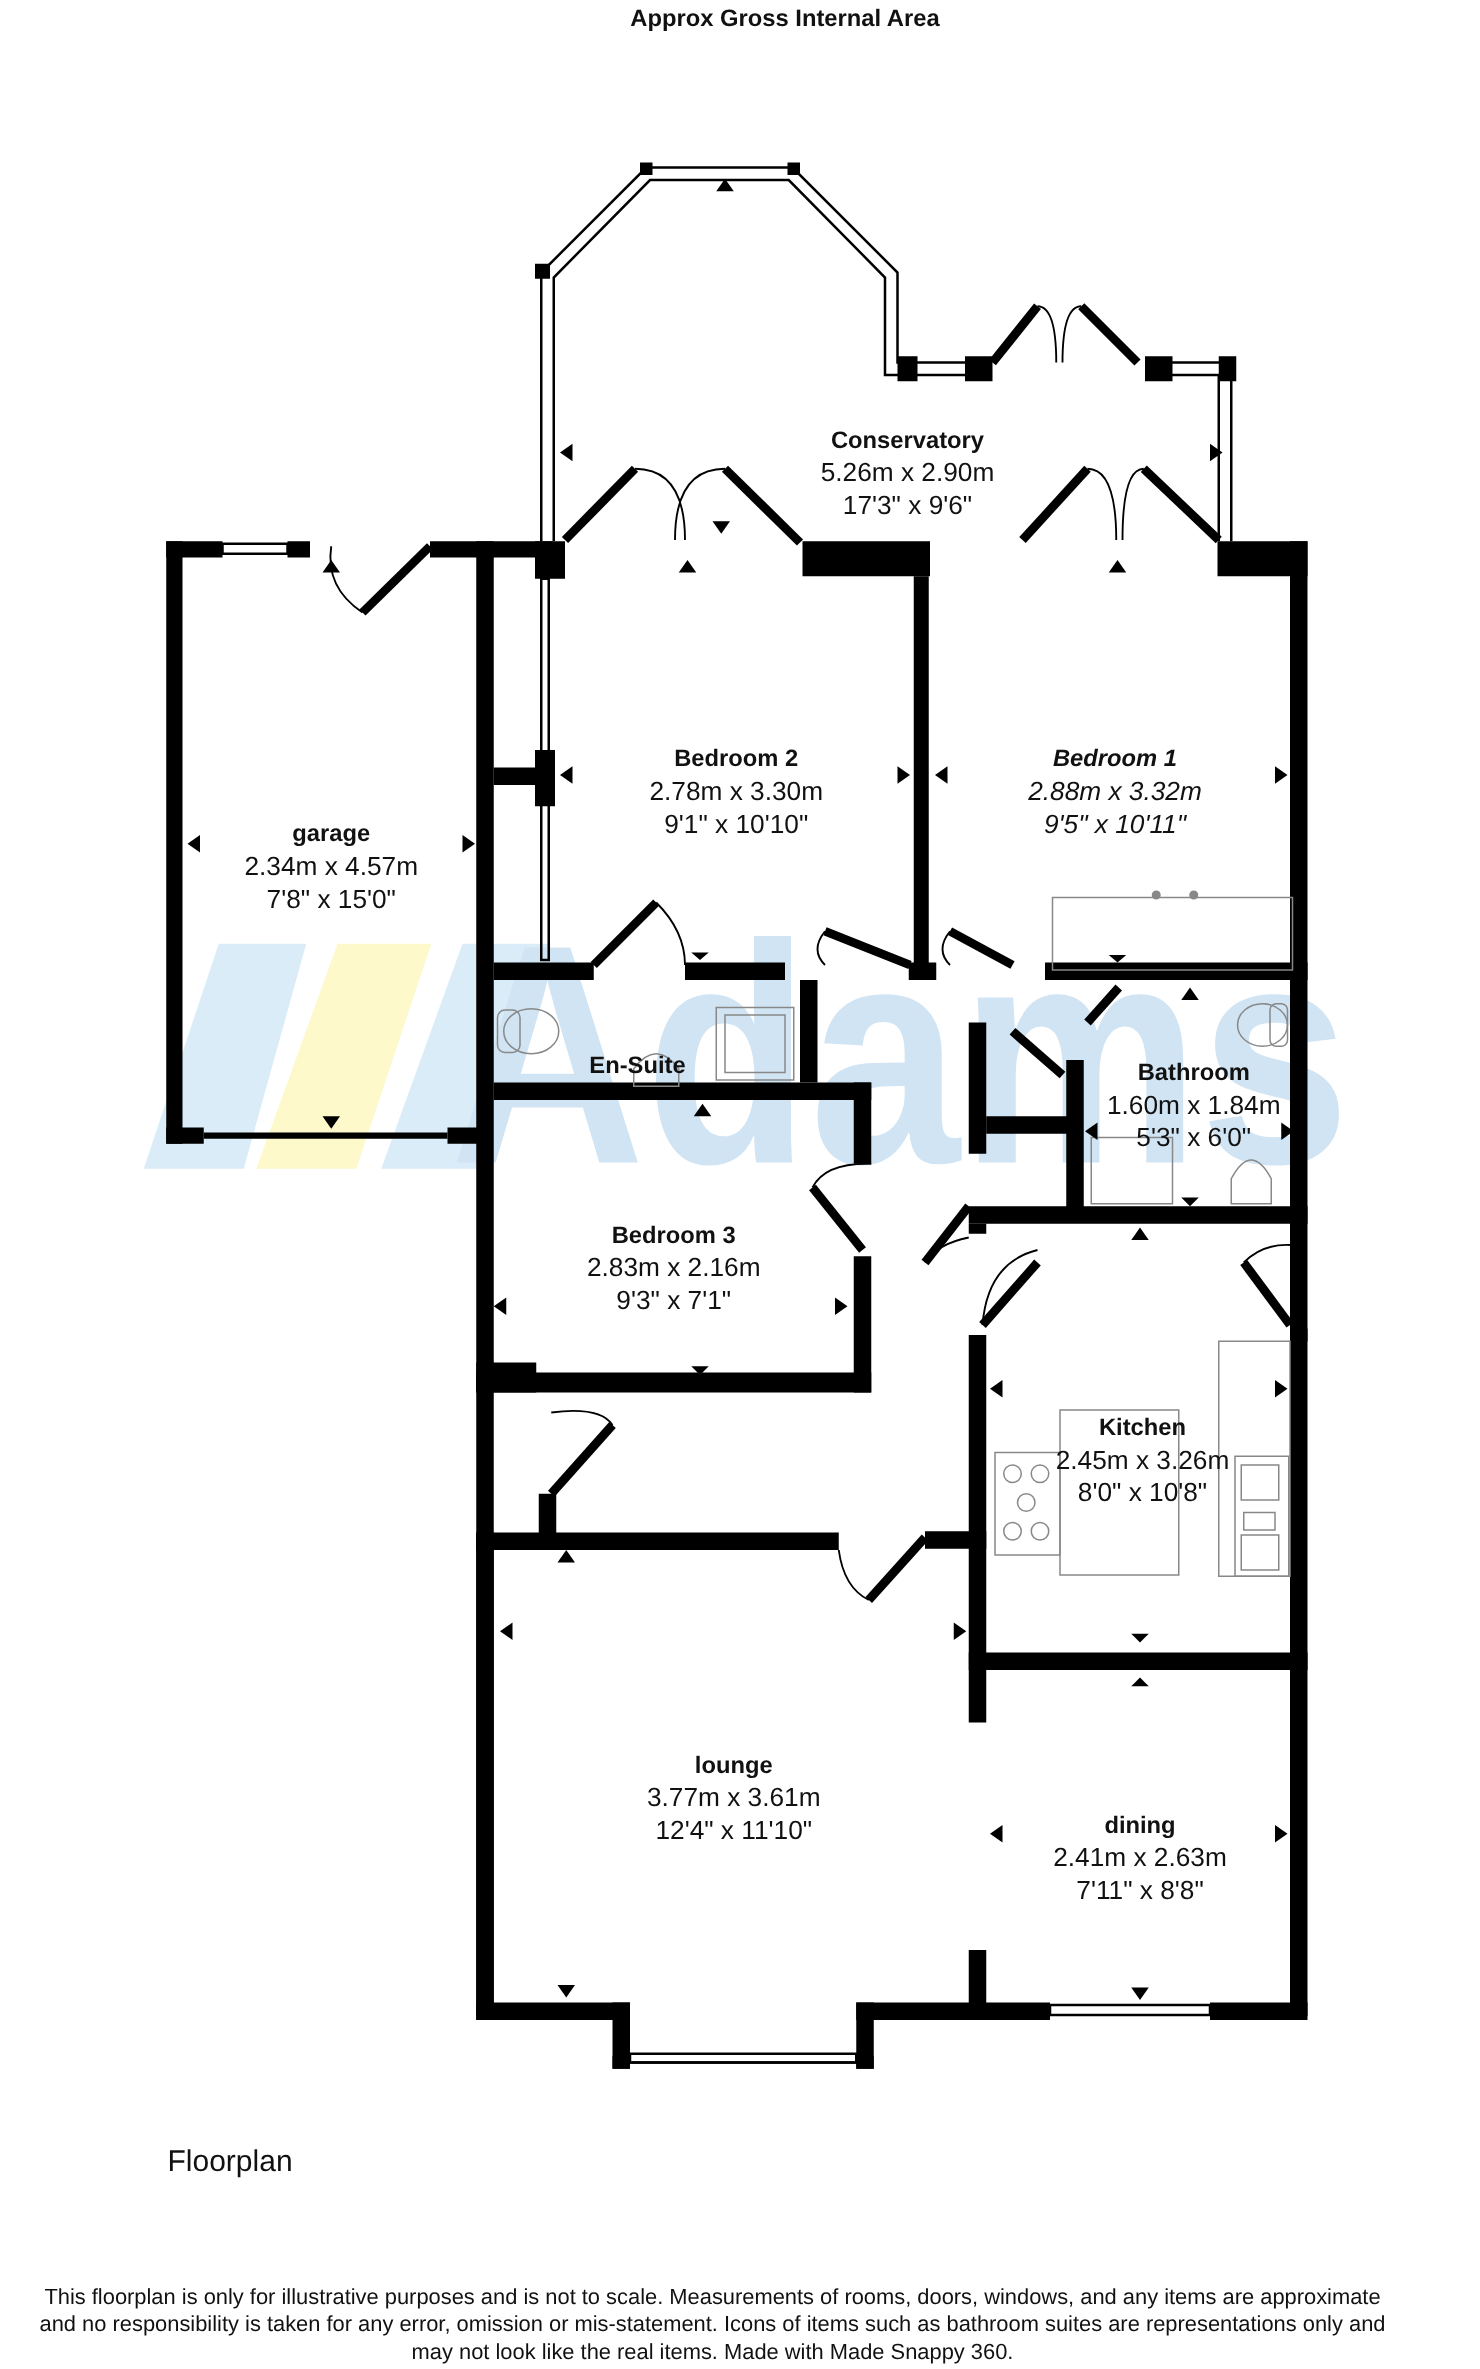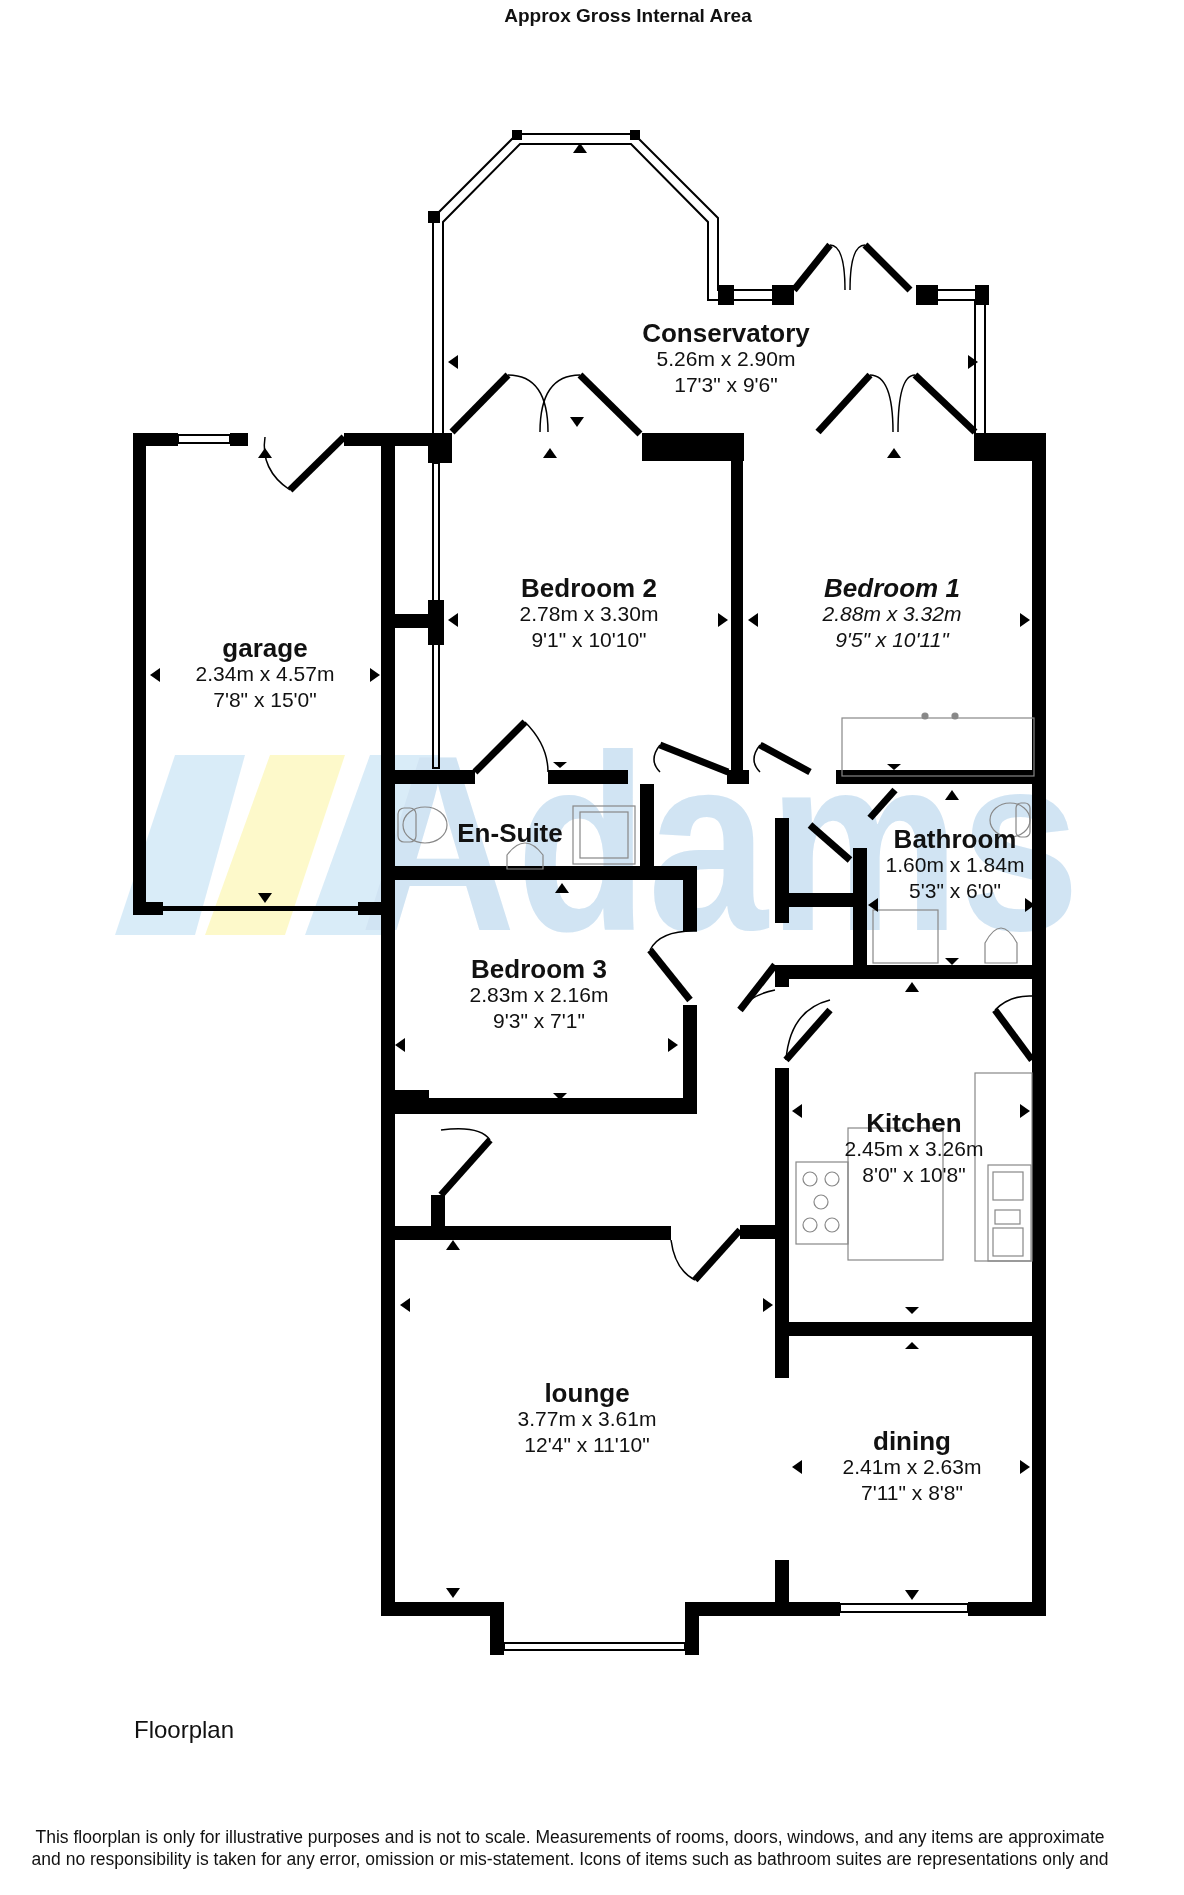--- a/index.html
+++ b/index.html
@@ -1,20 +1,20 @@
 <!DOCTYPE html>
 <html><head>
 <meta charset="utf-8">
 <style>
   html, body { margin: 0; padding: 0; background: #ffffff; }
   body { width: 1184px; height: 1895px; position: relative; overflow: hidden; font-family: "Liberation Sans", sans-serif; color: #111; }
   .header { position: absolute; top: 4px; left: 0; width: 1184px; text-align: center; font-weight: bold; font-size: 19px; line-height: 24px; padding-left: 36px; }
   .plan { position: absolute; left: 0; top: 0; width: 1184px; height: 1895px; }
   .room-label { position: absolute; text-align: center; transform: translateX(-50%); line-height: 26px; white-space: nowrap; }
-  .room-label .name { font-weight: bold; font-size: 26px; display: block; }
+  .room-label .name { font-weight: bold; font-size: 19px; display: block; margin-top: 20px; }
   .room-label .dim { font-size: 21px; display: block; }
   .caption { position: absolute; left: 134px; top: 1716px; font-size: 24px; }
   .disclaimer { position: absolute; left: 0; top: 1826px; width: 1140px; text-align: center; font-size: 17.5px; line-height: 22px; }
 </style>
 </head>
 <body>
 
 <div class="header">
   <div>Approx Gross Internal Area</div>
 </div>
@@ -273,13 +273,14 @@
   <span class="name">dining</span>
   <span class="dim">2.41m x 2.63m</span>
   <span class="dim">7'11" x 8'8"</span>
 </div>
 
 <div class="caption">Floorplan</div>
 
 <div class="disclaimer">
   <div>This floorplan is only for illustrative purposes and is not to scale. Measurements of rooms, doors, windows, and any items are approximate</div>
   <div>and no responsibility is taken for any error, omission or mis-statement. Icons of items such as bathroom suites are representations only and</div>
+  <div>may not look like the real items. Made with Made Snappy 360.</div>
 </div>
 
 </body></html>

